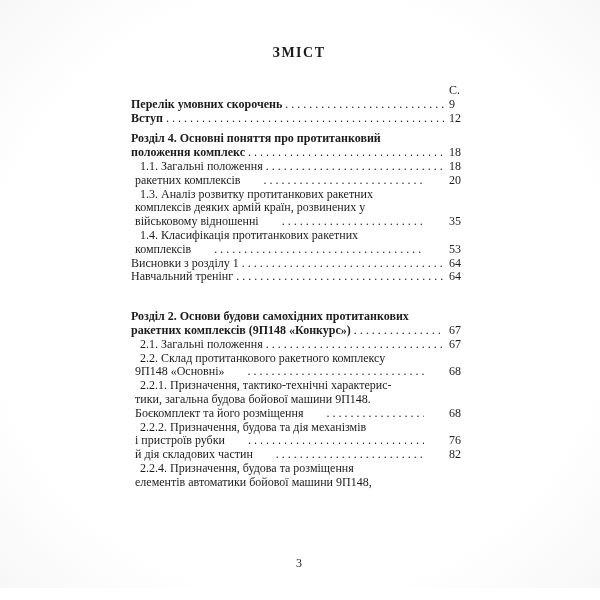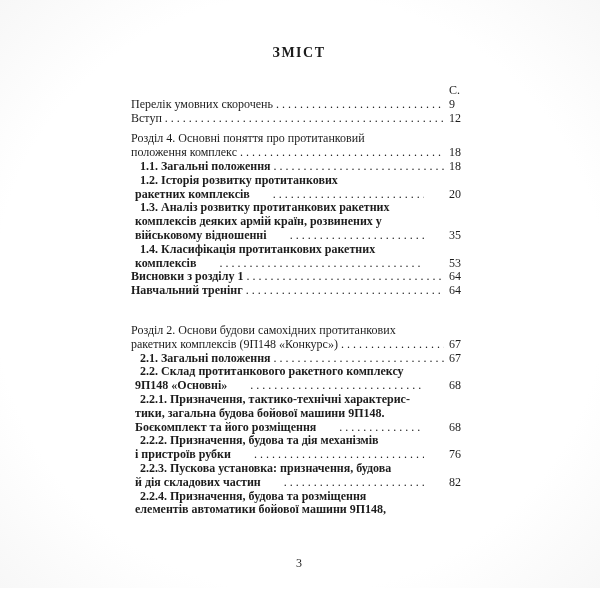--- a/index.html
+++ b/index.html
@@ -35,24 +35,23 @@
   }
   .row {
     display: flex;
     align-items: baseline;
     line-height: 13.8px;
     height: 13.8px;
   }
   .row .txt {
     flex: 0 0 auto;
     white-space: nowrap;
-    font-weight: bold;
   }
   .row.bold .txt {
-    font-weight: 400;
+    font-weight: 700;
   }
   .ind1 { padding-left: 9px; }
   .ind2 { padding-left: 4px; gap: 20px; }
   .dots {
     flex: 1 1 auto;
     min-width: 8px;
     overflow: hidden;
     white-space: nowrap;
     margin: 0 4px 0 3px;
     font-weight: 400;
@@ -111,23 +110,20 @@
             <div class="row bold">
               <span class="txt">положення комплекс</span>
               <span class="dots">. . . . . . . . . . . . . . . . . . . . . . . . . . . . . . . . . . . . . . . . . . . . . . . . . . . . . . . . . . . . </span>
               <span class="num">18</span>
             </div>
             <div class="row ind1">
               <span class="txt">1.1. Загальні положення</span>
               <span class="dots">. . . . . . . . . . . . . . . . . . . . . . . . . . . . . . . . . . . . . . . . . . . . . . . . . . . . . . . . . . . . </span>
               <span class="num">18</span>
             </div>
-            <div class="row ind1">
-              <span class="txt">1.2. Історія розвитку протитанкових</span>
-            </div>
             <div class="row ind2">
               <span class="txt">ракетних комплексів</span>
               <span class="dots">. . . . . . . . . . . . . . . . . . . . . . . . . . . . . . . . . . . . . . . . . . . . . . . . . . . . . . . . . . . . </span>
               <span class="num">20</span>
             </div>
             <div class="row ind1">
               <span class="txt">1.3. Аналіз розвитку протитанкових ракетних</span>
             </div>
             <div class="row ind2">
               <span class="txt">комплексів деяких армій країн, розвинених у</span>
@@ -189,23 +185,20 @@
               <span class="dots">. . . . . . . . . . . . . . . . . . . . . . . . . . . . . . . . . . . . . . . . . . . . . . . . . . . . . . . . . . . . </span>
               <span class="num">68</span>
             </div>
             <div class="row ind1">
               <span class="txt">2.2.2. Призначення, будова та дія механізмів</span>
             </div>
             <div class="row ind2">
               <span class="txt">і пристроїв рубки</span>
               <span class="dots">. . . . . . . . . . . . . . . . . . . . . . . . . . . . . . . . . . . . . . . . . . . . . . . . . . . . . . . . . . . . </span>
               <span class="num">76</span>
-            </div>
-            <div class="row ind1">
-              <span class="txt">2.2.3. Пускова установка: призначення, будова</span>
             </div>
             <div class="row ind2">
               <span class="txt">й дія складових частин</span>
               <span class="dots">. . . . . . . . . . . . . . . . . . . . . . . . . . . . . . . . . . . . . . . . . . . . . . . . . . . . . . . . . . . . </span>
               <span class="num">82</span>
             </div>
             <div class="row ind1">
               <span class="txt">2.2.4. Призначення, будова та розміщення</span>
             </div>
             <div class="row ind2">

